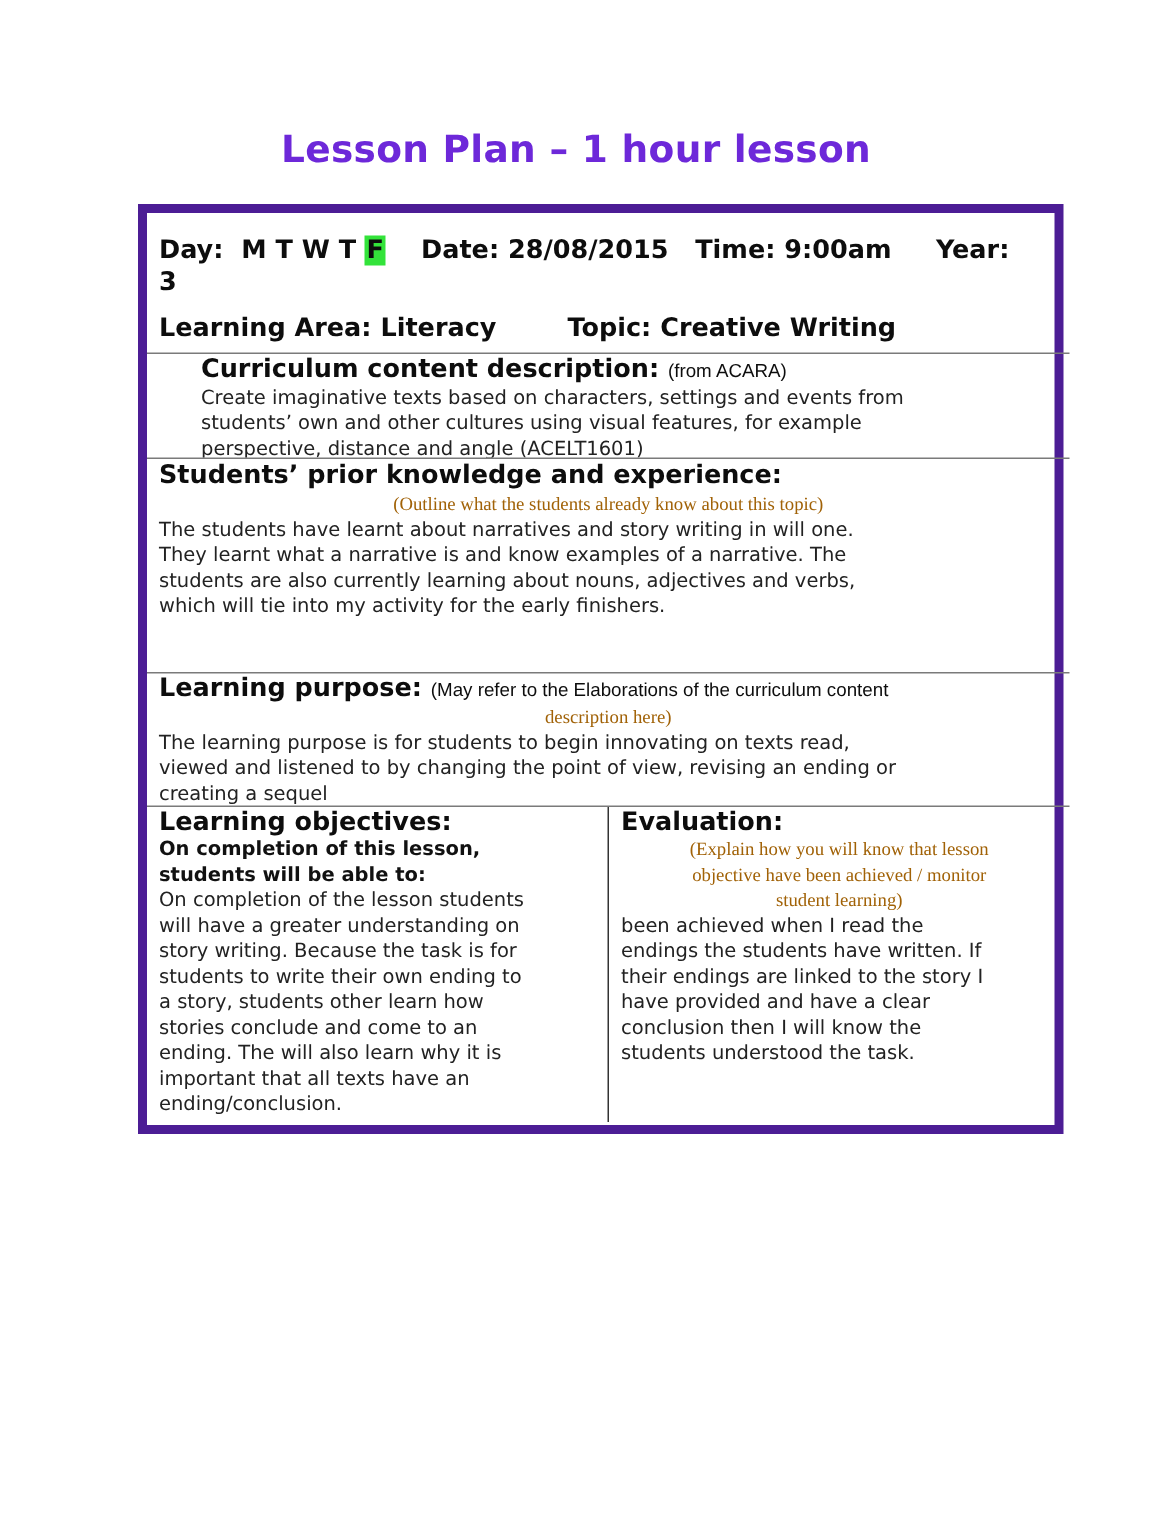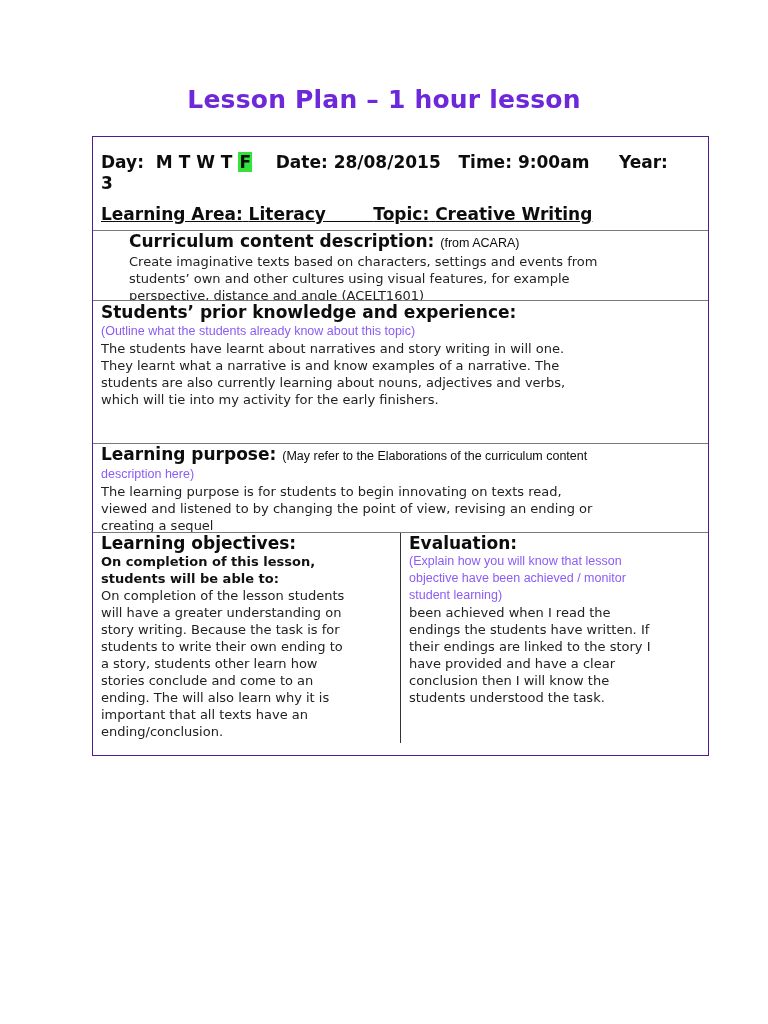--- a/index.html
+++ b/index.html
@@ -25,21 +25,21 @@
       font-size: 25px;
       letter-spacing: 0.2px;
       color: #6d28d9;
     }
     .plan-table {
       position: absolute;
       left: 92px;
       top: 136px;
       width: 617px;
       height: 620px;
-      border: 1px solid #4c1d95;
+      border: 6px solid #4c1d95;
       box-sizing: border-box;
     }
     .row {
       position: absolute;
       left: 0;
       width: 615px;
       border-bottom: 1px solid #7a7a7a;
       box-sizing: border-box;
       overflow: hidden;
     }
@@ -74,22 +74,23 @@
       color: #0d0d0d;
     }
     .note-inline {
       font-weight: normal;
       font-size: 12.5px;
       font-family: "Liberation Sans", sans-serif;
     }
     .note {
       font-size: 12.5px;
       line-height: 17px;
-      font-family: Liberation Sans, sans-serif;
-      color: #8b5cf6;
+      font-family: Liberation Serif, serif;
+      color: #a16207;
+      text-align: center;
     }
     .body-text {
       font-size: 13px;
       line-height: 17px;
       color: #222222;
     }
     .sub-bold {
       font-weight: bold;
       font-size: 13px;
       line-height: 17px;
@@ -100,21 +101,21 @@
 <body>
 
 <div class="page-title">Lesson Plan – 1 hour lesson</div>
 
 <div class="plan-table">
 
   <div class="row" style="top:0; height:94px;">
     <div class="full" style="padding-top:15px;">
       <div class="header-line"><span>Day:</span>  <span>M</span> <span>T</span> <span>W</span> <span>T</span> <span class="highlight">F</span>    <span>Date:</span> <span>28/08/2015</span>   <span>Time:</span> <span>9:00am</span>     <span>Year:</span></div>
       <div class="header-line">3</div>
-      <div class="header-line" style="margin-top:10px;text-decoration:underline;"><span>Learning Area:</span> <span>Literacy</span>        <span>Topic:</span> <span>Creative Writing</span></div>
+      <div class="header-line" style="margin-top:10px;"><span>Learning Area:</span> <span>Literacy</span>        <span>Topic:</span> <span>Creative Writing</span></div>
     </div>
   </div>
 
   <div class="row" style="top:94px; height:70px;">
     <div class="full" style="padding-top:1px;margin-left:28px;">
       <div class="sec-heading"><span>Curriculum content description:</span> <span class="note-inline">(from ACARA)</span></div>
       <div class="body-text">Create imaginative texts based on characters, settings and events from</div>
       <div class="body-text">students’ own and other cultures using visual features, for example</div>
       <div class="body-text">perspective, distance and angle (ACELT1601)</div>
     </div>

